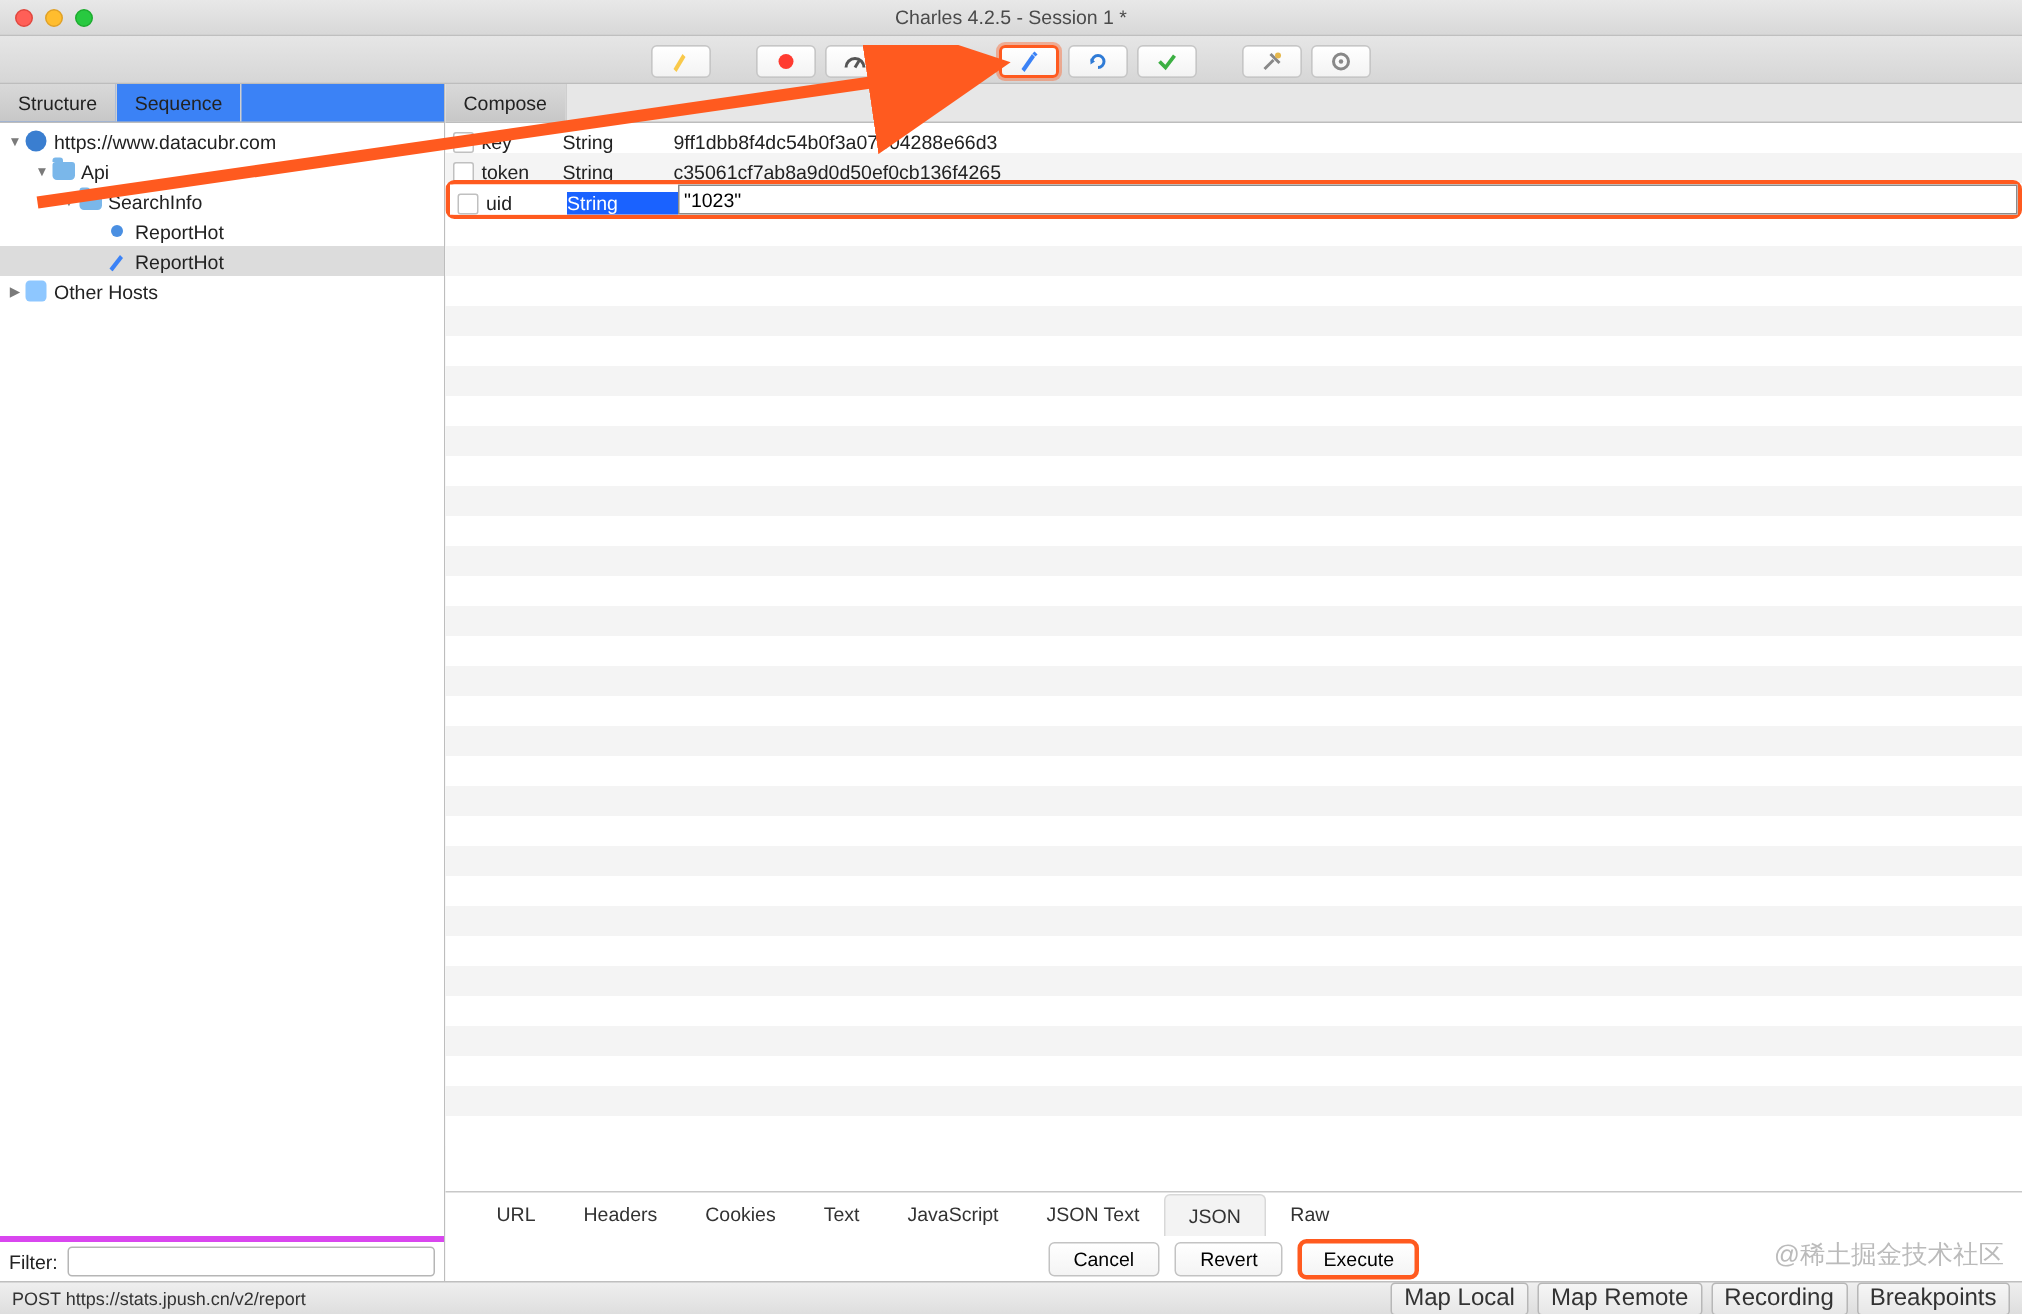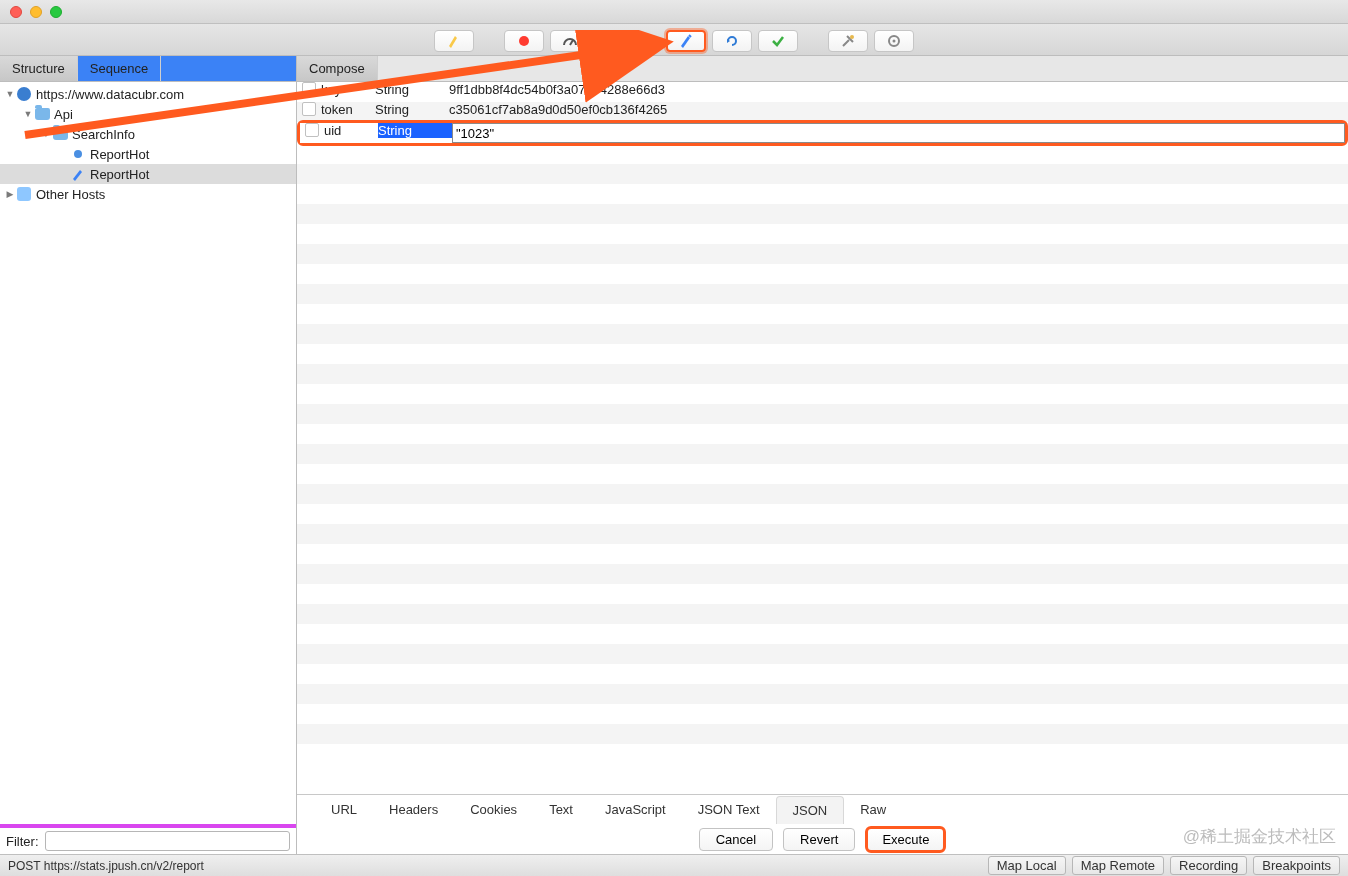--- a/index.html
+++ b/index.html
@@ -47,21 +47,21 @@
 
 
 .main { flex: 1; display: flex; flex-direction: column; background: #fff; }
 .maintabs { height: 26px; background:#e7e7e7; border-bottom:1px solid #bdbdbd; display:flex; }
 .maintab { padding: 4px 12px; border-right:1px solid #cfcfcf; display:flex; align-items:center; }
 .maintab.active { background: linear-gradient(#d9d9d9,#c7c7c7); font-weight:500; }
 
 
 .grid { flex:1; overflow:auto; background:#fff; }
 .gridrows { }
-.gr { display:flex; height:20px; align-items:flex-start; font-size:13px; }
+.gr { display:flex; height:20px; align-items:flex-end; font-size:13px; }
 .gr:nth-child(even){ background:#f4f4f4; }
 .gr:nth-child(odd){ background:#ffffff; }
 .gr .c0 { width:24px; display:flex; justify-content:center; }
 .gr .c1 { width:54px; }
 .gr .c2 { width:74px; }
 .gr .c3 { flex:1; }
 .gr.selected .c2 { background:#1a62ff; color:#fff; }
 .gr.selected .c1,.gr.selected .c0 { background:#fff; }
 .gr .doc { width:14px;height:14px;border:1px solid #c0c0c0;background:#fff; border-radius:2px; }
 .editcell { height:20px; border:1px solid #8a8a8a; background:#fff; padding:0 3px; font-size:13px; }
@@ -77,37 +77,38 @@
 .btablist { display:flex; gap:0; height:30px; align-items:center; padding-left:18px; }
 .btab { padding:6px 16px; font-size:13px; color:#333; cursor:pointer; }
 .btab.active { background:#f3f3f3; border:1px solid #d8d8d8; border-bottom:none; border-radius:4px 4px 0 0; }
 .btnrow { display:flex; gap:10px; justify-content:center; align-items:center; height:30px; }
 .btn { padding:3px 16px; border:1px solid #c3c3c3; border-radius:4px; background:linear-gradient(#ffffff,#f4f4f4); font-size:13px; cursor:pointer; }
 .btn.exec { border:3px solid #ff5a1f; padding:3px 14px; border-radius:6px; }
 
 
 .statusbar { height: 22px; background: linear-gradient(#efefef,#dedede); border-top:1px solid #bfbfbf; display:flex; align-items:center; padding:0 8px; font-size:12px; color:#333; }
 .statusbar .sbtns { margin-left:auto; display:flex; gap:6px; }
-.sbtn { padding:1px 8px; border:1px solid #b7b7b7; border-radius:3px; background:linear-gradient(#f6f6f6,#e7e7e7); font-size:13px; cursor:pointer; }
+.sbtn { padding:1px 8px; border:1px solid #b7b7b7; border-radius:3px; background:linear-gradient(#f6f6f6,#e7e7e7); font-size:16px; cursor:pointer; }
 
 
 .arrowwrap { position:absolute; pointer-events:none; z-index:50; }
 
 
 .watermark { position:absolute; right:12px; bottom:28px; font-size:17px; color:rgba(120,120,120,0.5); font-family: sans-serif; }
 </style>
 </head>
 <body>
 
 <div class="titlebar">
   <div class="traffic">
     <div class="tl r"></div>
     <div class="tl y"></div>
     <div class="tl g"></div>
   </div>
+  <div class="title">Charles 4.2.5 - Session 1 *</div>
 </div>
 
 <div class="toolbar">
   <div class="tgroup">
     <div class="tbtn">
       <svg width="16" height="16" viewBox="0 0 16 16">
           <path d="M3 13 L9 3 L11 5 L5 15 Z" fill="#f9c94a"></path>
         </svg>
     </div>
   </div>

